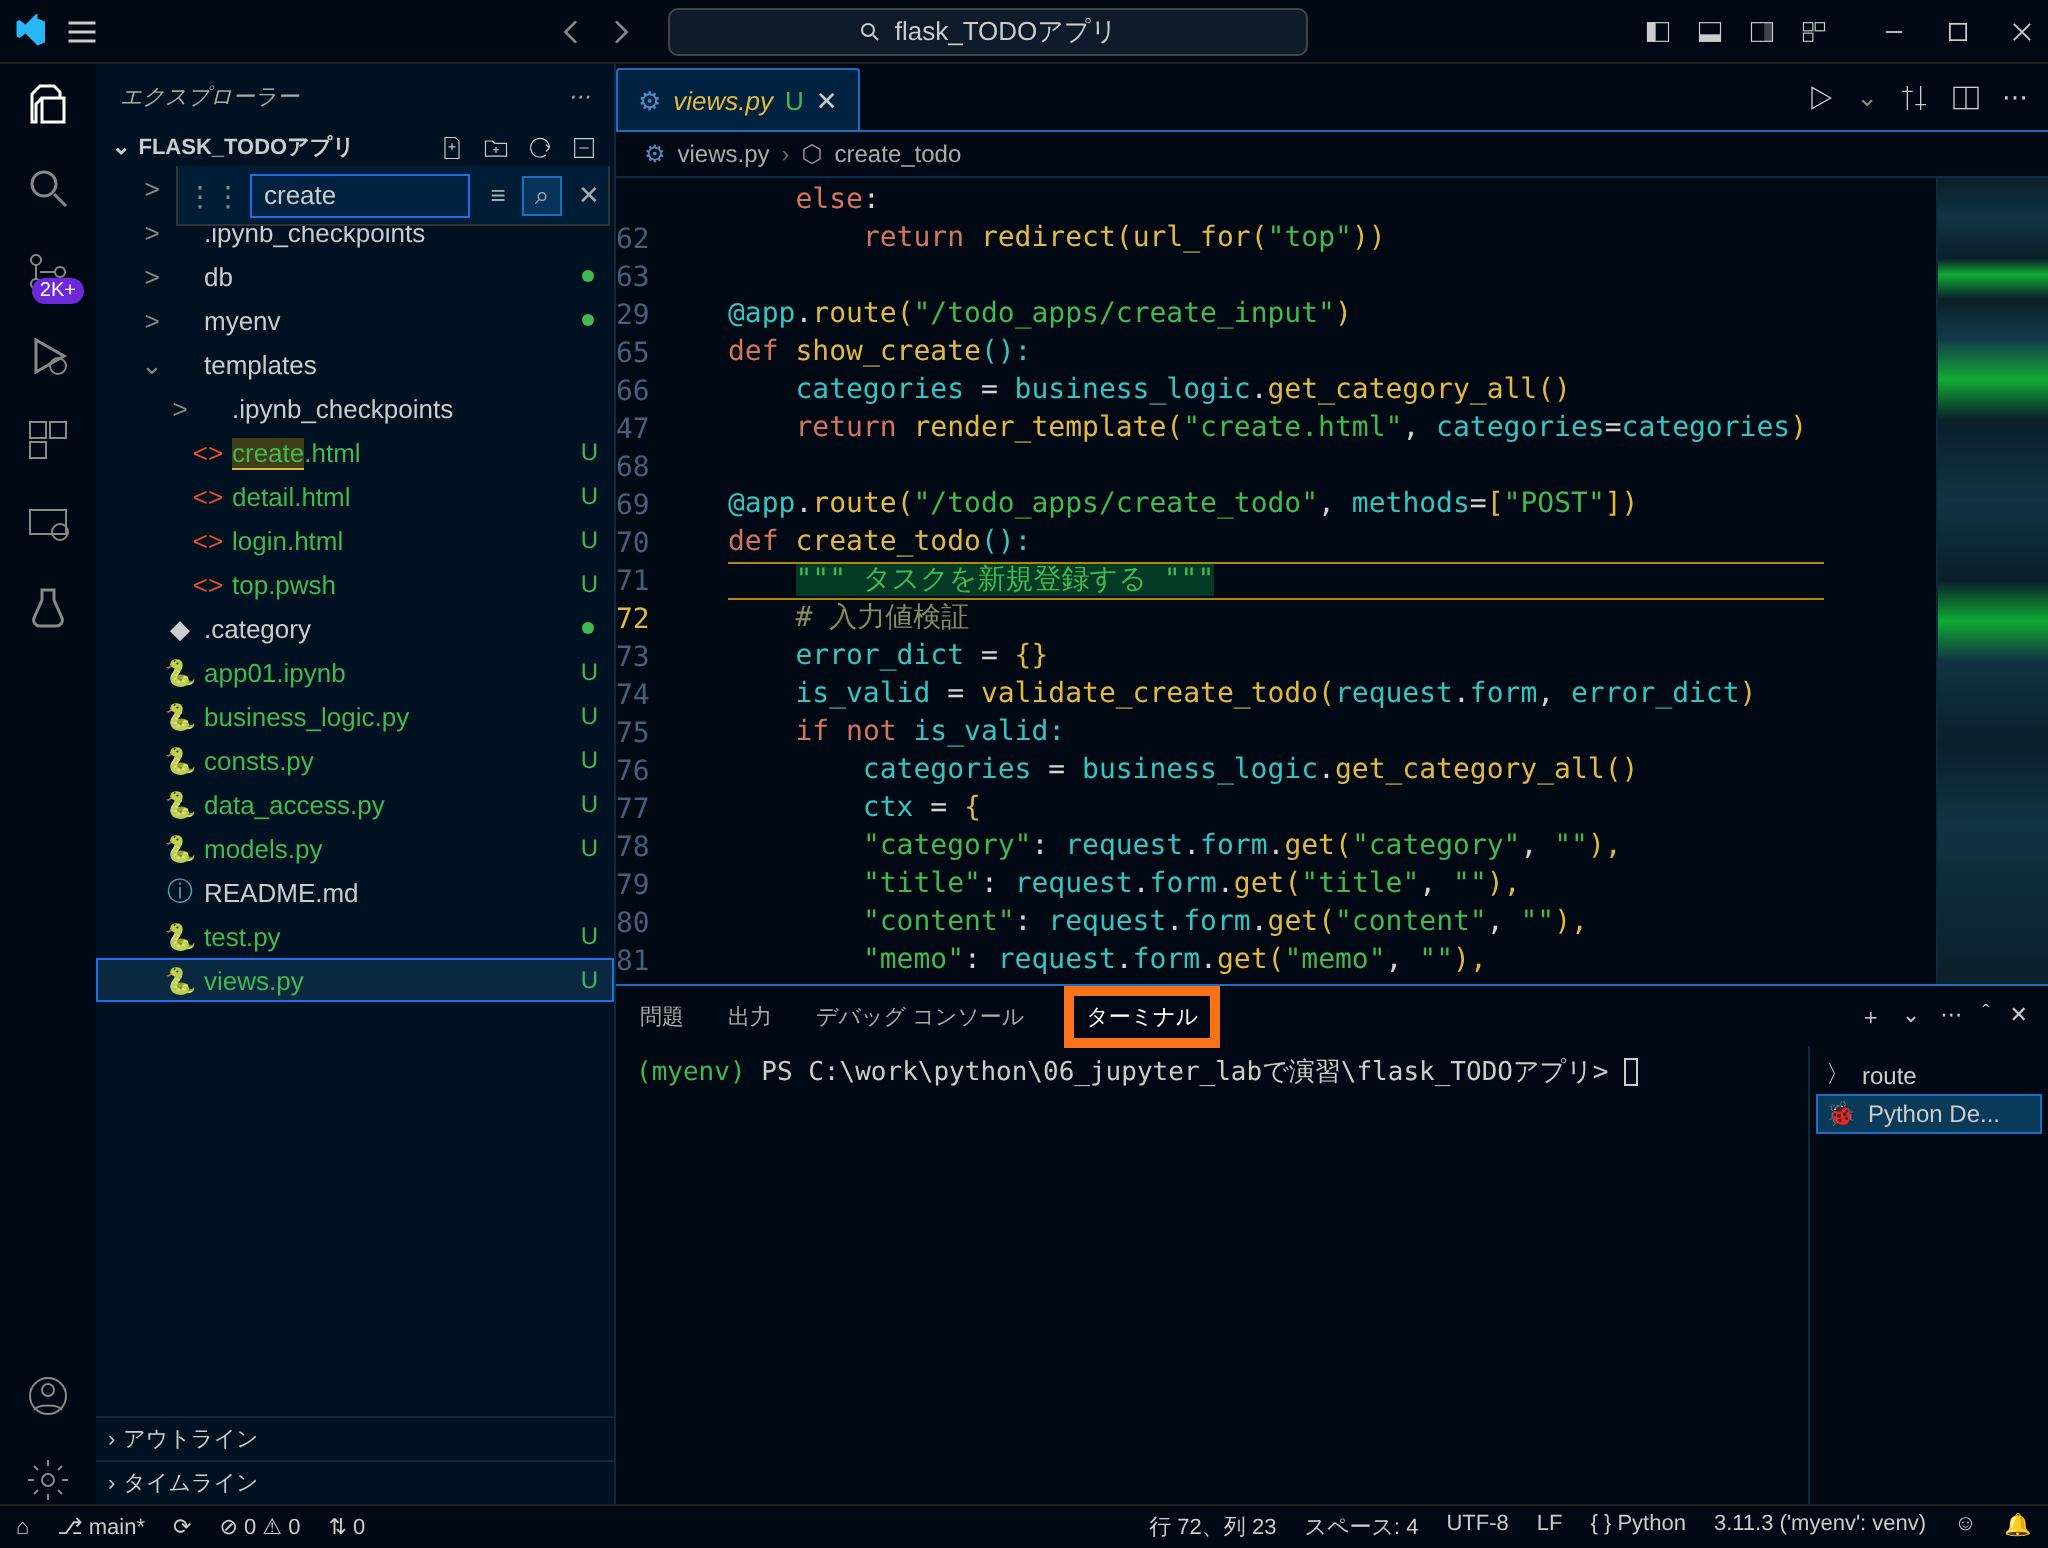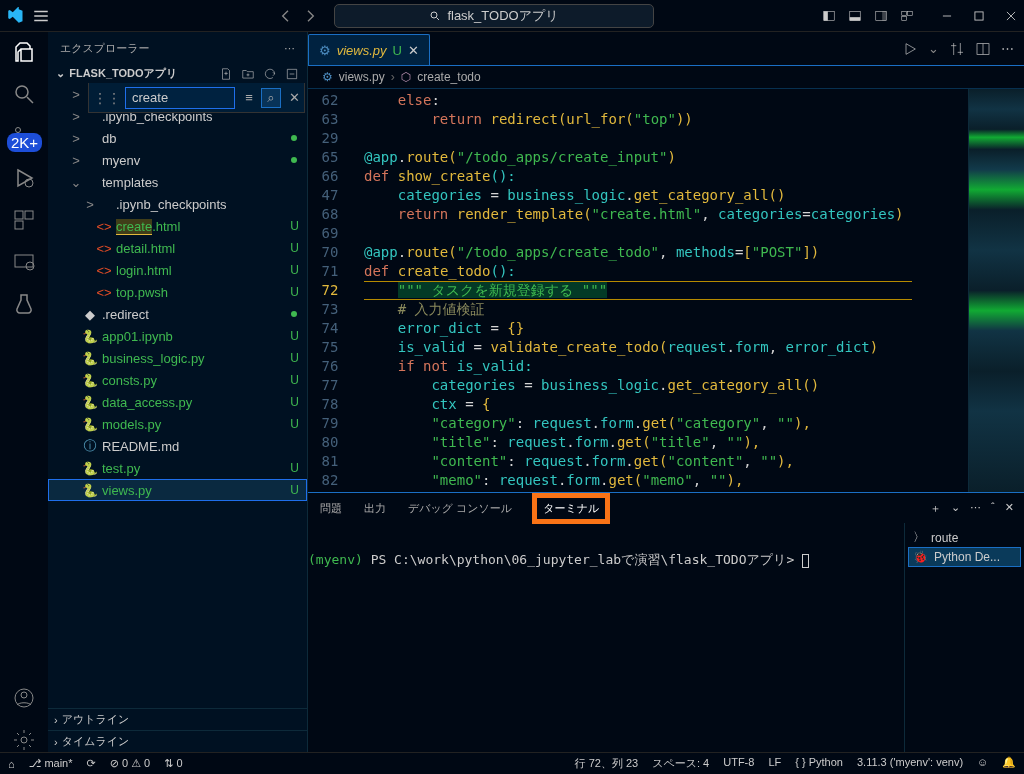--- a/index.html
+++ b/index.html
@@ -57,23 +57,23 @@
   align-items: center;
   padding-top: 8px;
   gap: 18px;
 }
 .activitybar .act-item { width: 24px; height: 24px; color: #888; cursor: pointer; position: relative; }
 .activitybar .act-item.active { color: #fff; }
 .activitybar .act-item .badge {
   position: absolute;
   bottom: -4px;
   right: -6px;
-  background: #1d4ed8;
+  background: #6d28d9;
   color: #fff;
-  font-size: 15px;
+  font-size: 10px;
   border-radius: 8px;
   padding: 1px 4px;
 }
 .activitybar .spacer { flex: 1; }
 .activitybar svg { width: 24px; height: 24px; }
 
 
 .sidebar {
   width: 260px;
   background: #001122;
@@ -82,20 +82,21 @@
   border-right: 1px solid #0d2a3a;
 }
 .sidebar-header {
   height: 32px;
   display: flex;
   align-items: center;
   justify-content: space-between;
   padding: 0 12px;
   font-size: 11px;
   color: #aaa;
+  font-style: italic;
 }
 .sidebar-project {
   display: flex; align-items: center;
   padding: 2px 8px;
   font-size: 11px; font-weight: 600;
   color: #ccc;
   gap: 4px;
 }
 .sidebar-project .proj-actions { margin-left: auto; display: flex; gap: 8px; }
 .sidebar-project svg { width: 14px; height: 14px; }
@@ -213,27 +214,28 @@
   gap: 6px;
   font-size: 12px;
   color: #aaa;
 }
 .breadcrumb .sep { color: #666; }
 
 .editor-wrap { flex: 1; display: flex; overflow: hidden; border-top: 1px solid #073050; }
 .gutter {
   width: 56px;
   background: #000814;
-  text-align: center;
+  text-align: left;
   padding-right: 12px;
   color: #44607a;
   font-family: Consolas, monospace;
   font-size: 14px;
   line-height: 19px;
   padding-top: 2px;
+  margin-top: 20px;
 }
 .gutter .ln.active { color: #e2b93d; }
 .code {
   flex: 1;
   font-family: Consolas, monospace;
   font-size: 14px;
   line-height: 19px;
   white-space: pre;
   overflow: hidden;
   padding-top: 2px;
@@ -283,23 +285,22 @@
   color: #aaa;
 }
 .panel-tabs .ptab { cursor: pointer; padding: 4px 2px; }
 .panel-tabs .ptab.active { color: #fff; border: 5px solid #f97316; padding: 3px 6px; }
 .panel-tabs .pactions { margin-left: auto; display: flex; gap: 10px; color: #ccc; }
 .panel-body { flex: 1; display: flex; }
 .terminal {
   flex: 1;
   font-family: Consolas, monospace;
   font-size: 13px;
-  padding: 4px 0;
+  padding: 4px 10px;
   color: #ccc;
-  margin-top: 24px;
 }
 .terminal .env { color: #3fb950; }
 .terminal .cursor {
   display: inline-block; width: 7px; height: 14px;
   border: 1px solid #ccc; vertical-align: middle;
 }
 .term-side {
   width: 120px;
   border-left: 1px solid #0d2a3a;
   padding: 4px;
@@ -528,21 +529,21 @@
         </div>
         <div class="tree-row mod" style="padding-left: 36px;">
           <span class="chev"></span>
           <span class="ficon html">&lt;&gt;</span>
           <span>top.pwsh</span>
           <span class="badge-u">U</span>
         </div>
         <div class="tree-row" style="padding-left: 22px;">
           <span class="chev"></span>
           <span class="ficon gen">◆</span>
-          <span>.redirect</span>
+          <span>.category</span>
           <span class="dot"></span>
         </div>
         <div class="tree-row mod" style="padding-left: 22px;">
           <span class="chev"></span>
           <span class="ficon py">🐍</span>
           <span>app01.ipynb</span>
           <span class="badge-u">U</span>
         </div>
         <div class="tree-row mod" style="padding-left: 22px;">
           <span class="chev"></span>

